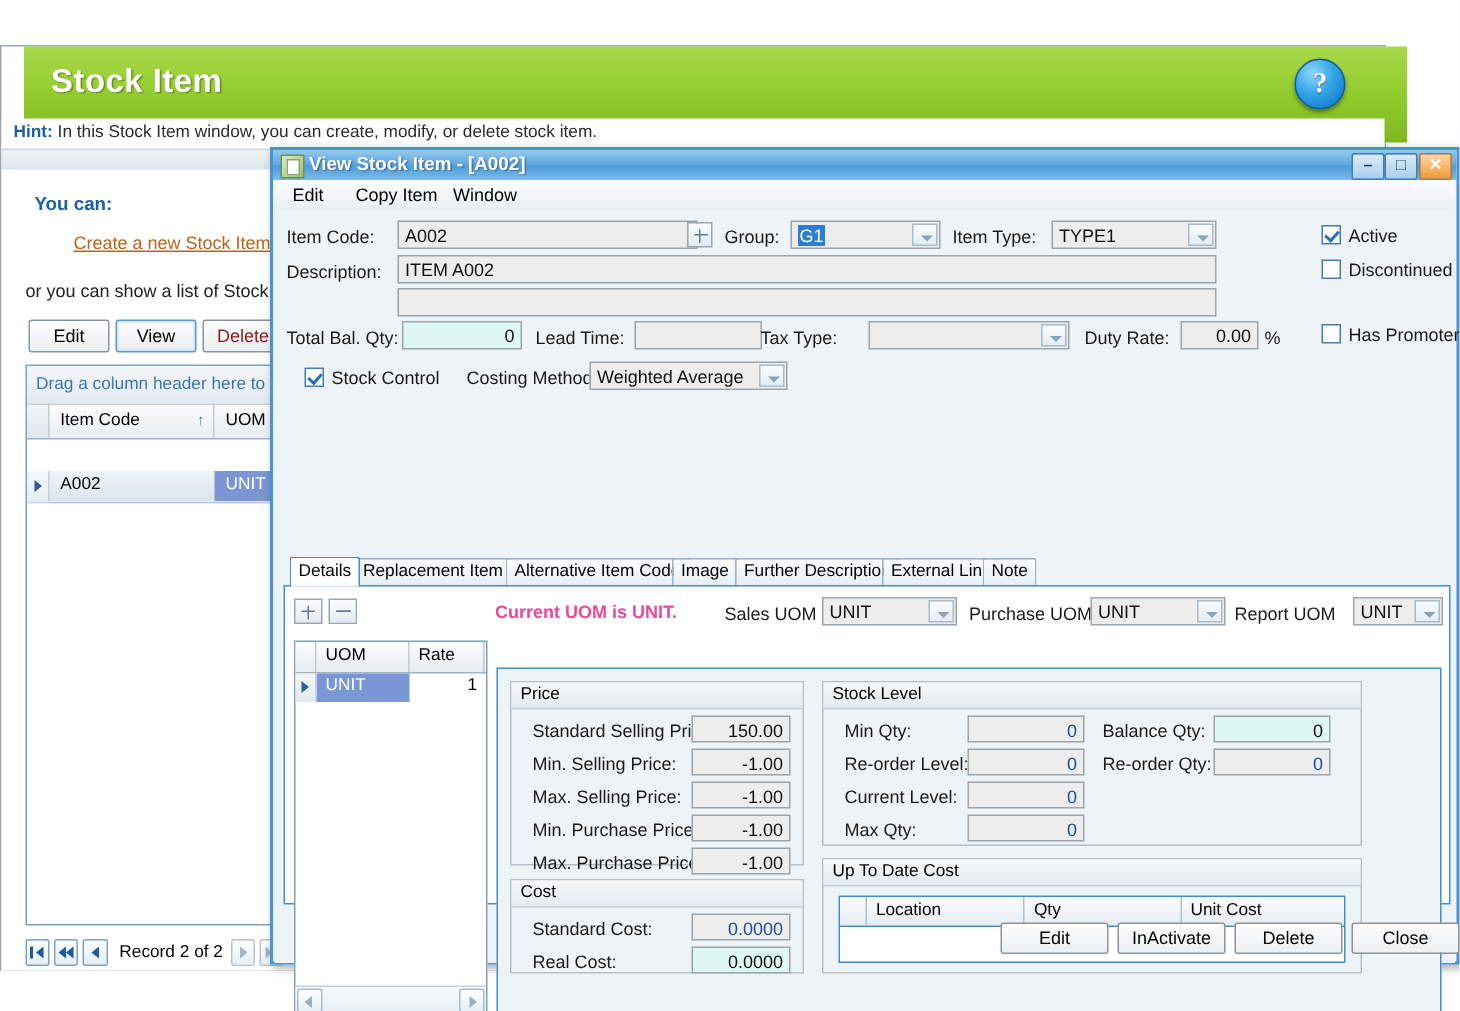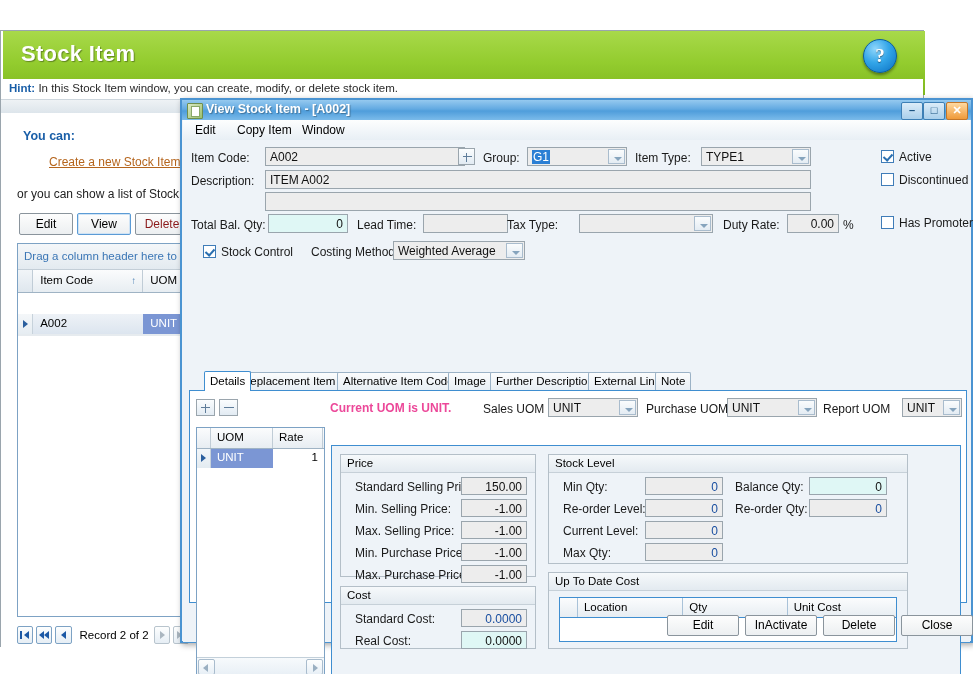--- a/index.html
+++ b/index.html
@@ -2,21 +2,21 @@
 <html><head>
 <meta charset="utf-8">
 <style>
   html,body{margin:0;padding:0;background:#ffffff;}
   body{width:973px;height:674px;position:relative;overflow:hidden;
        font-family:"Liberation Sans", sans-serif;font-size:12px;color:#000;}
 
   
   #bg-app{position:absolute;left:0;top:30px;width:924px;height:617px;
           background:#ffffff;border:1px solid #9aa5ad;box-sizing:border-box;}
-  #bg-header{position:absolute;left:3px;top:31px;width:922px;height:64px;
+  #bg-header{position:absolute;left:16px;top:31px;width:922px;height:64px;
           background:linear-gradient(to bottom,#a8d94a 0%,#93cc2e 50%,#7fb81e 100%);}
   #bg-header .title{position:absolute;left:18px;top:10px;font-size:22px;font-weight:bold;
           color:#ffffff;text-shadow:1px 1px 1px rgba(0,0,0,.35);letter-spacing:.3px;}
   #help-icon{position:absolute;left:863px;top:39px;width:32px;height:32px;border-radius:50%;
           background:radial-gradient(circle at 35% 28%,#8fd6fb 0%,#32a5e8 45%,#0a6fc2 100%);
           border:1px solid #0c5c9e;box-shadow:0 2px 3px rgba(0,0,0,.4);}
   #help-icon span{position:absolute;left:0;top:0;width:32px;height:32px;line-height:31px;
           text-align:center;color:#fff;font-weight:bold;font-size:19px;
           font-family:"Liberation Serif",serif;text-shadow:0 1px 1px rgba(0,0,0,.45);}
   #hint-bar{position:absolute;left:1px;top:79px;width:922px;height:21px;background:#ffffff;
@@ -320,21 +320,21 @@
 
     <div class="chk on" style="left:20px;top:105px;"></div>
     <div class="lbl" style="left:38px;top:105px;">Stock Control</div>
     <div class="lbl" style="left:128px;top:105px;">Costing Method:</div>
     <div class="combo" style="left:210px;top:101px;width:132px;height:19px;">
       <span>Weighted Average</span>
       <span class="arw"></span>
     </div>
 
     <div id="tabrow">
-      <div class="tab active" style="left:15px;">Details</div>
+      <div class="tab active" style="left:4px;">Details</div>
       <div class="tab" style="left:47px;">Replacement Item</div>
       <div class="tab" style="left:148px;">Alternative Item Code</div>
       <div class="tab" style="left:259px;">Image</div>
       <div class="tab" style="left:301px;">Further Description</div>
       <div class="tab" style="left:399px;">External Link</div>
       <div class="tab" style="left:466px;">Note</div>
     </div>
 
     <div id="tabpanel">
 

